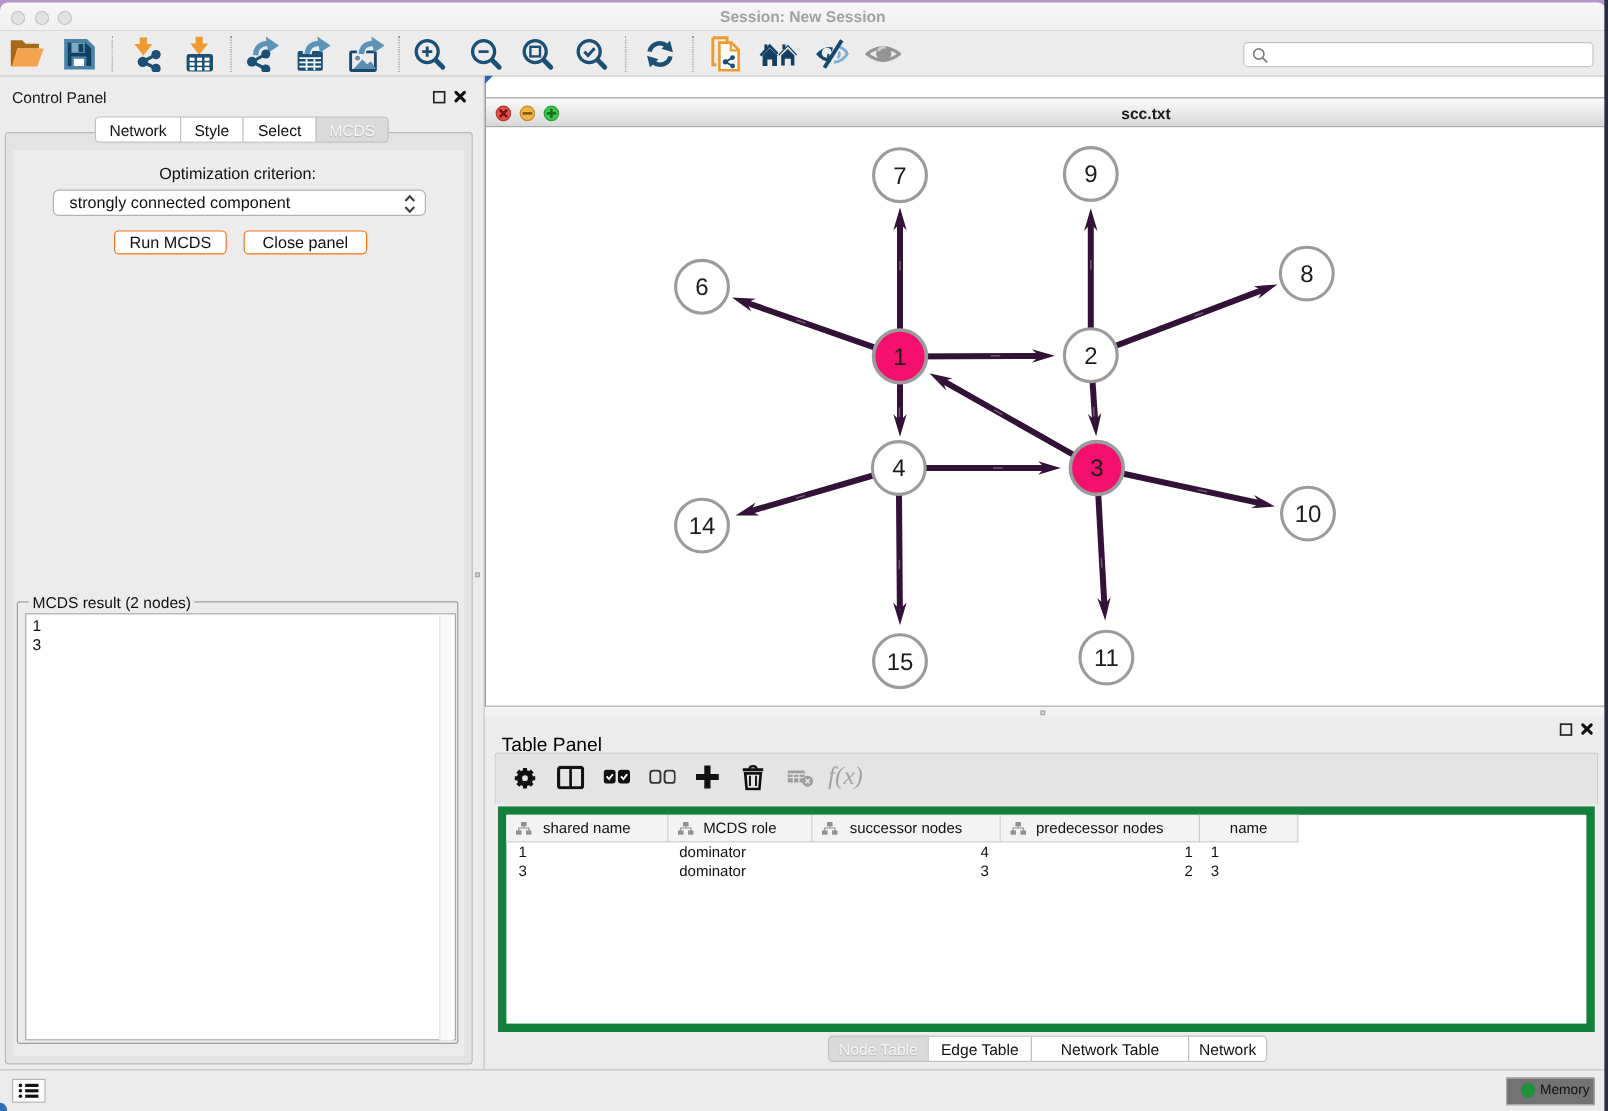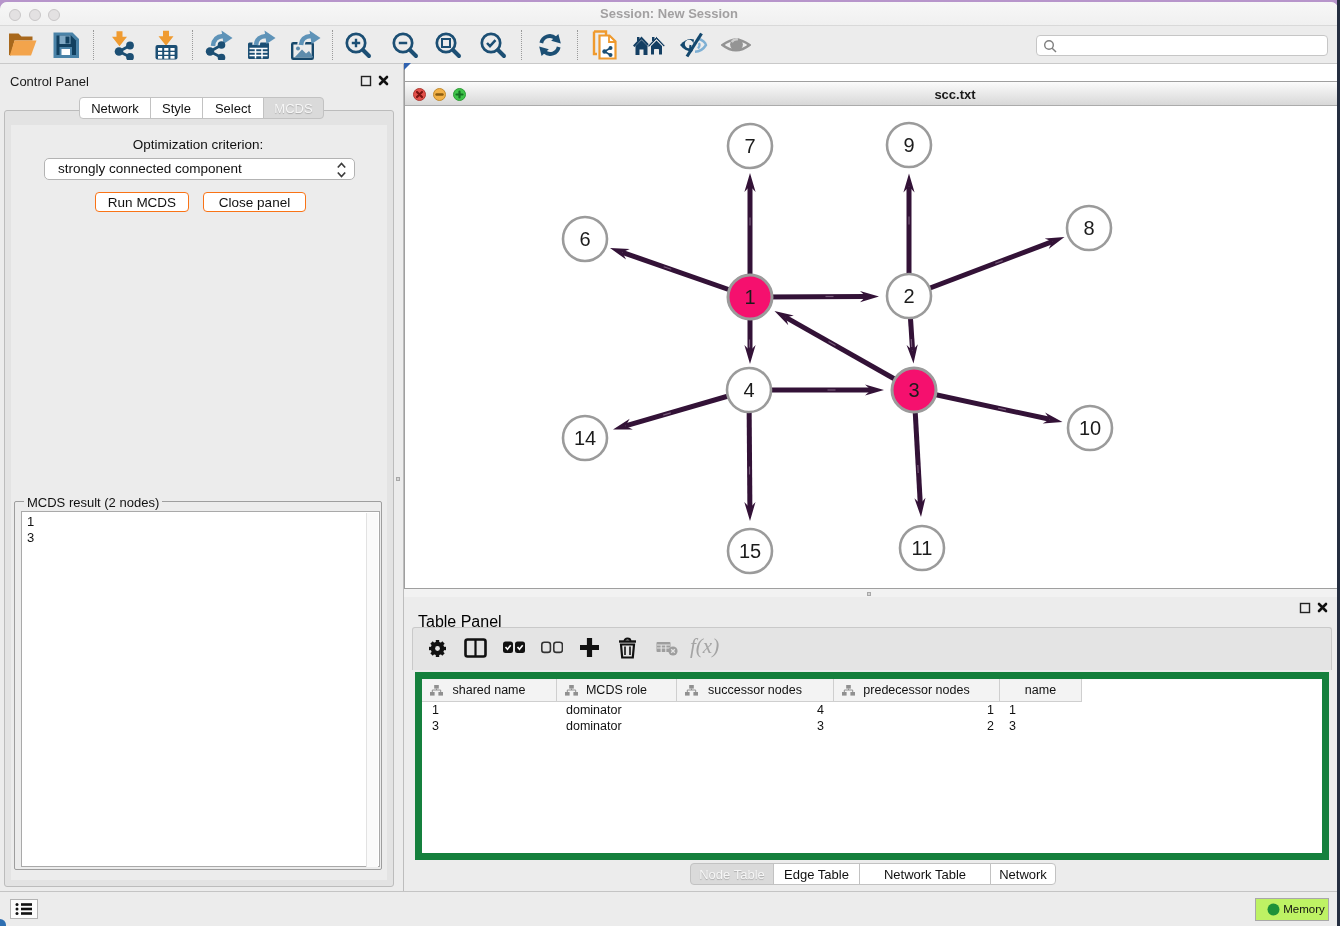--- a/index.html
+++ b/index.html
@@ -52,21 +52,21 @@
 #tptool { left:8px; top:30px; width:920px; height:43px; background:#e4e4e4; border:1px solid #c9c9c9; border-radius:3px 3px 0 0; border-bottom:none; }
 #tablearea { left:11px; top:75px; width:914px; height:188px; background:#fff; border:7px solid #15803d; }
 #thead { left:0px; top:0px; height:23px; background:#f3f3f3; display:flex; font-size:12.5px; color:#111; }
 .th { border-right:1px solid #cfcfcf; border-bottom:1px solid #cfcfcf; height:23px; text-align:center; line-height:22px; position:relative; }
 .tree { position:absolute; left:8px; top:6px; }
 .trow { position:absolute; font-size:12.5px; color:#111; height:16px; line-height:16px; }
 #tptabs { left:0; top:266px; width:934px; height:24px; display:flex; justify-content:center; padding-left:5px; font-size:13px; }
 
 #status { left:0; top:889px; width:1338px; height:35px; background:#ececec; border-top:1px solid #c4c4c4; }
 #listbtn { left:10px; top:7px; width:28px; height:20px; background:#fcfcfc; border:1px solid #b4b4b4; }
-#membtn { left:1255px; top:6px; width:74px; height:23px; background:#bef264; border:1px solid #a8a8a8; font-size:11.5px; color:#111; text-align:center; line-height:21px; }
+#membtn { left:1255px; top:6px; width:74px; height:23px; background:#737373; border:1px solid #a8a8a8; font-size:11.5px; color:#111; text-align:center; line-height:21px; }
 </style>
 </head>
 <body>
 <div id="win" class="abs">
   <div id="titlebar" class="abs">
     <div class="tl" style="left:9px"></div>
     <div class="tl" style="left:29px"></div>
     <div class="tl" style="left:48px"></div>
     <div id="title" class="abs">Session: New Session</div>
   </div>

